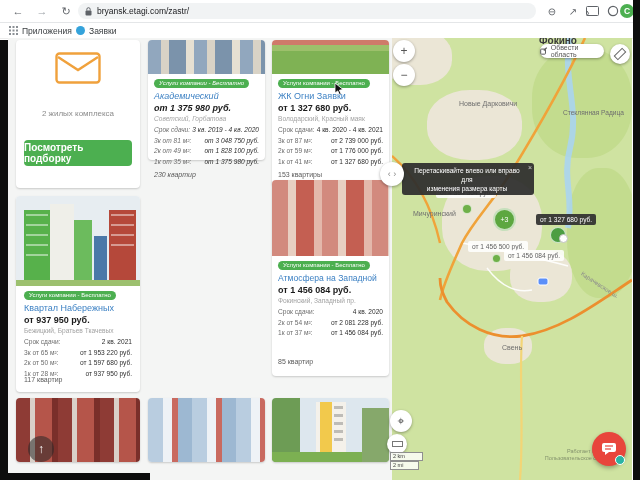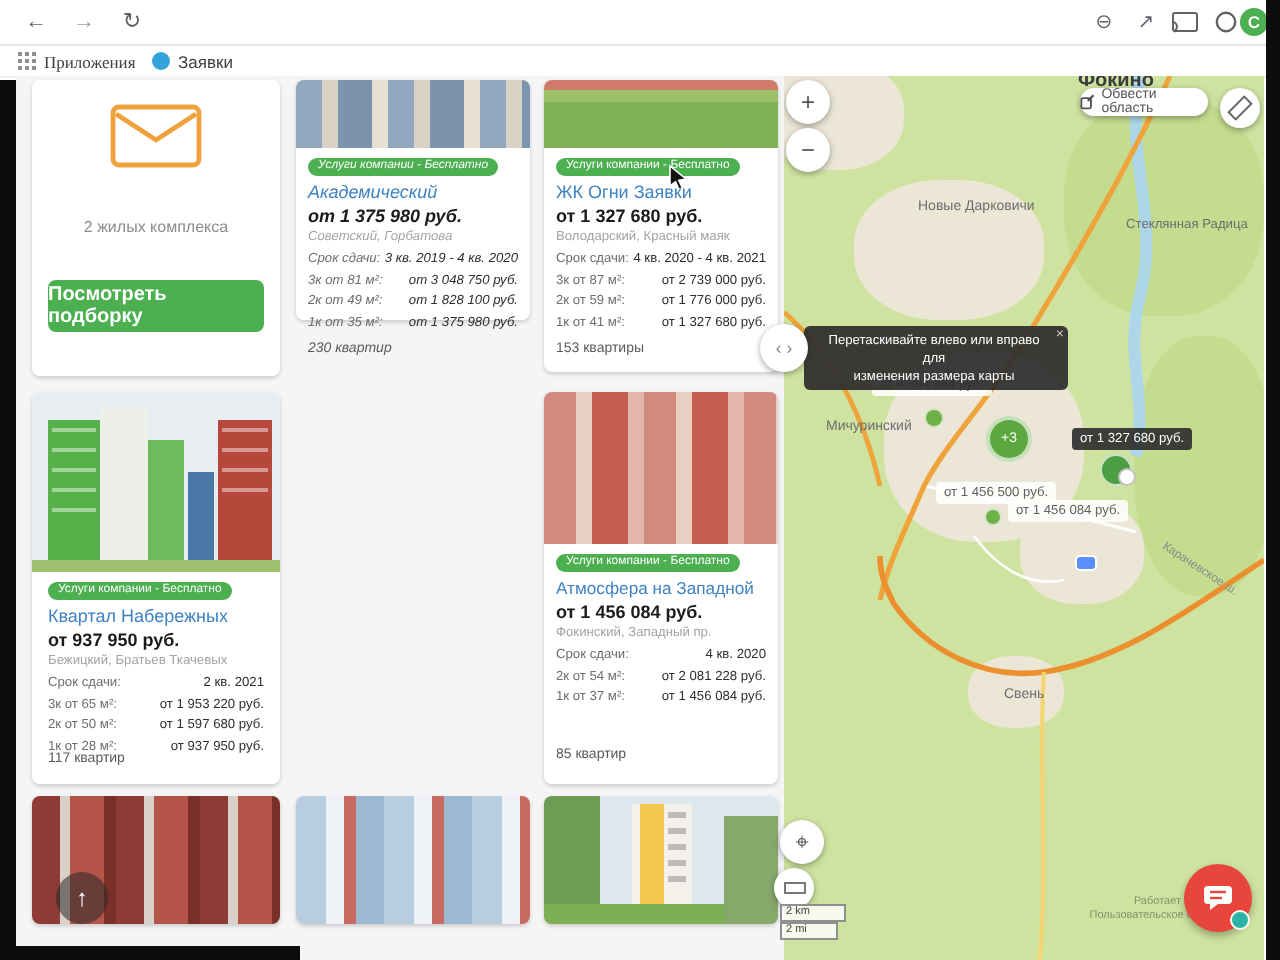--- a/index.html
+++ b/index.html
@@ -58,20 +58,27 @@
 </style>
 </head>
 <body>
 
 <div class="screen">
 
   <div class="abs toolbar">
     <div class="abs tbtn" style="left:10px;top:3px;">←</div>
     <div class="abs tbtn" style="left:34px;top:3px;color:#9aa0a6;">→</div>
     <div class="abs tbtn" style="left:58px;top:3px;">↻</div>
+    <div class="abs urlbar">
+      <svg width="7" height="9" viewBox="0 0 7 9">
+        <rect x="0.5" y="3.5" width="6" height="5" rx="1" fill="#5f6368"></rect>
+        <path d="M1.8 3.5 V2.4 a1.7 1.7 0 0 1 3.4 0 V3.5" fill="none" stroke="#5f6368" stroke-width="1"></path>
+      </svg>
+      <span class="urltext">bryansk.etagi.com/zastr/</span>
+    </div>
     <div class="abs tbtn" style="left:544px;top:4px;font-size:10px;">⊖</div>
     <div class="abs tbtn" style="left:565px;top:4px;font-size:10px;">↗</div>
     <svg class="abs" style="left:586px;top:6px;" width="13" height="11" viewBox="0 0 13 11">
       <rect x="0.5" y="0.5" width="12" height="9" rx="1" fill="none" stroke="#5f6368"></rect>
       <path d="M1 10 q3 -3 0 -5" fill="none" stroke="#5f6368"></path>
     </svg>
     <svg class="abs" style="left:607px;top:5px;" width="12" height="12" viewBox="0 0 12 12">
       <circle cx="6" cy="6" r="4.6" fill="none" stroke="#5f6368" stroke-width="1.2"></circle>
     </svg>
     <div class="abs avatar" style="left:620px;top:4px;width:14px;height:14px;">C</div>
@@ -84,21 +91,21 @@
           <rect x="3.5" y="0" width="2" height="2"></rect>
           <rect x="7" y="0" width="2" height="2"></rect>
       <rect x="0" y="3.5" width="2" height="2"></rect>
           <rect x="3.5" y="3.5" width="2" height="2"></rect>
           <rect x="7" y="3.5" width="2" height="2"></rect>
       <rect x="0" y="7" width="2" height="2"></rect>
           <rect x="3.5" y="7" width="2" height="2"></rect>
           <rect x="7" y="7" width="2" height="2"></rect>
         </g>
     </svg>
-    <span class="abs bktext" style="left:22px;top:3px;font-family:Liberation Serif, serif;">Приложения</span>
+    <span class="abs bktext" style="left:22px;top:3px;">Приложения</span>
     <div class="abs" style="left:76px;top:3px;width:9px;height:9px;border-radius:50%;background:#35a3db;"></div>
     <span class="abs bktext" style="left:89px;top:3px;">Заявки</span>
   </div>
 
   <div class="abs panel"></div>
 
   <div class="card" style="left:16px;top:40px;width:124px;height:148px;">
     <svg class="abs" style="left:39px;top:12px;" width="46" height="32" viewBox="0 0 46 32">
       <rect x="1.5" y="1.5" width="43" height="29" rx="3" fill="none" stroke="#f0a13c" stroke-width="2.4"></rect>
       <path d="M3 5 L23 18 L43 5" fill="none" stroke="#f0a13c" stroke-width="2.4"></path>
@@ -206,21 +213,21 @@
         </div>
       <div class="crow">
           <span class="k">1к от 28 м²:</span>
           <span class="v">от 937 950 руб.</span>
         </div>
     </div>
     <div class="ccount" style="left:8px;top:180px;">117 квартир</div>
   </div>
 
 
-  <div class="card" style="left:272px;top:196px;width:117px;height:196px;">
+  <div class="card" style="left:272px;top:180px;width:117px;height:196px;">
     <div class="cimg" style="width:117px;height:76px;background:repeating-linear-gradient(90deg,#d28a7e 0 16px,#e8cfc2 16px 24px,#c45f52 24px 42px,#e3b8ab 42px 50px);"></div>
     <span class="badge" style="left:6px;top:81px;">Услуги компании - Бесплатно</span>
     <a class="ctitle" style="left:6px;top:93px;font-size:8.6px;">Атмосфера на Западной</a>
     <div class="cprice" style="left:6px;top:105px;">от 1 456 084 руб.</div>
     <div class="cloc" style="left:6px;top:117px;">Фокинский, Западный пр.</div>
     <div class="crows" style="left:6px;top:128px;width:105px;">
       <div class="crow">
           <span class="k">Срок сдачи:</span>
           <span class="v">4 кв. 2020</span>
         </div>

